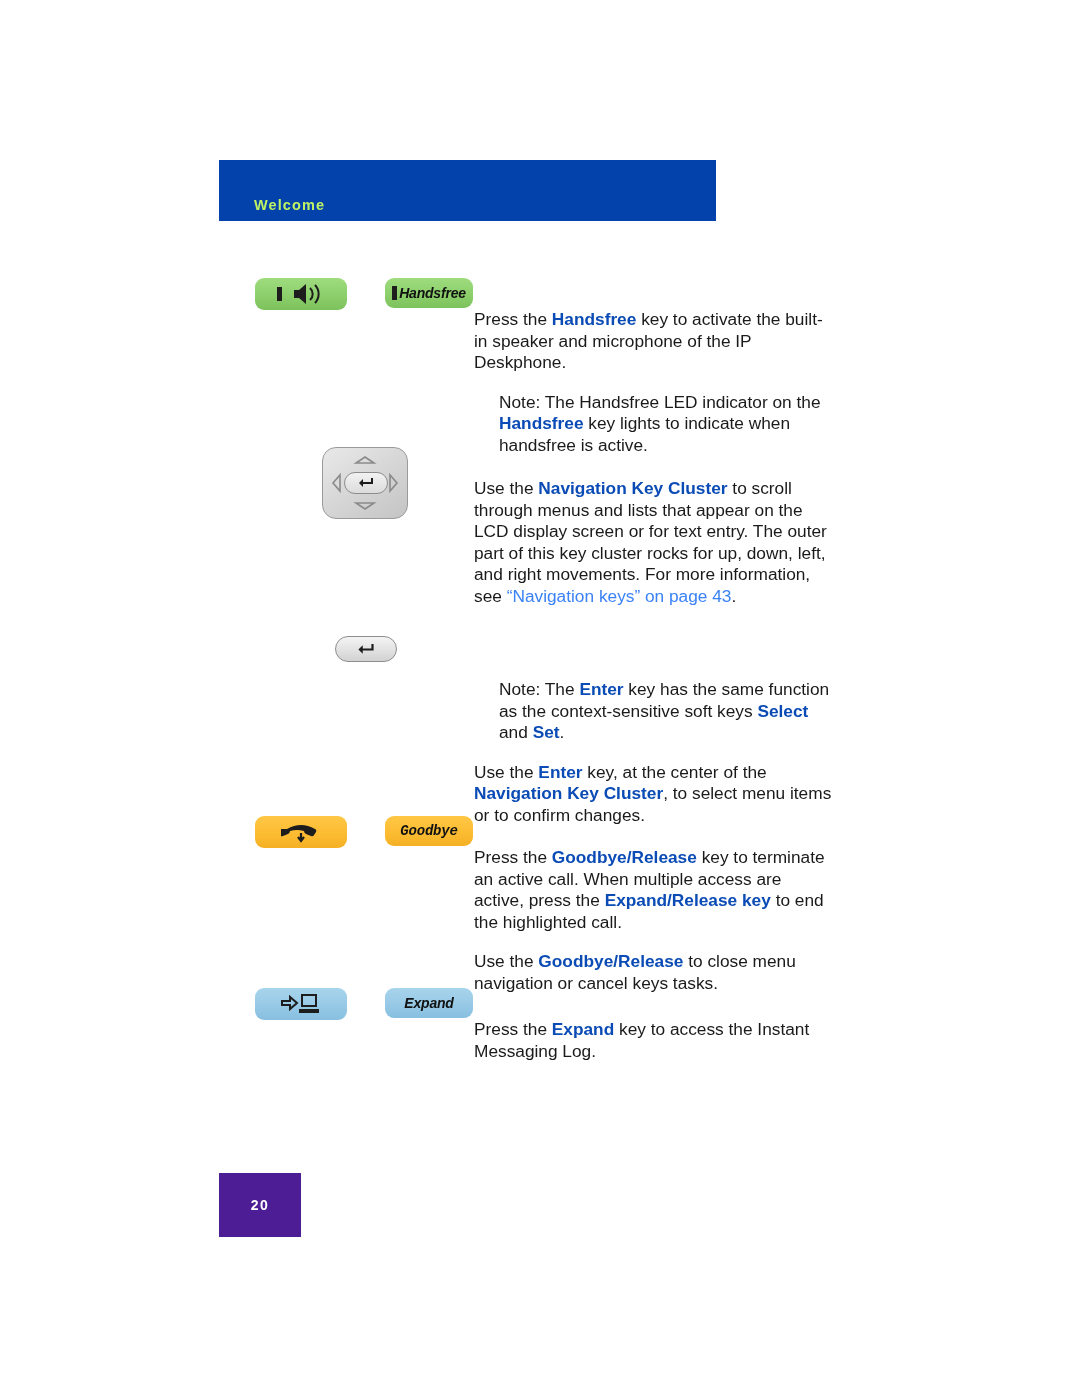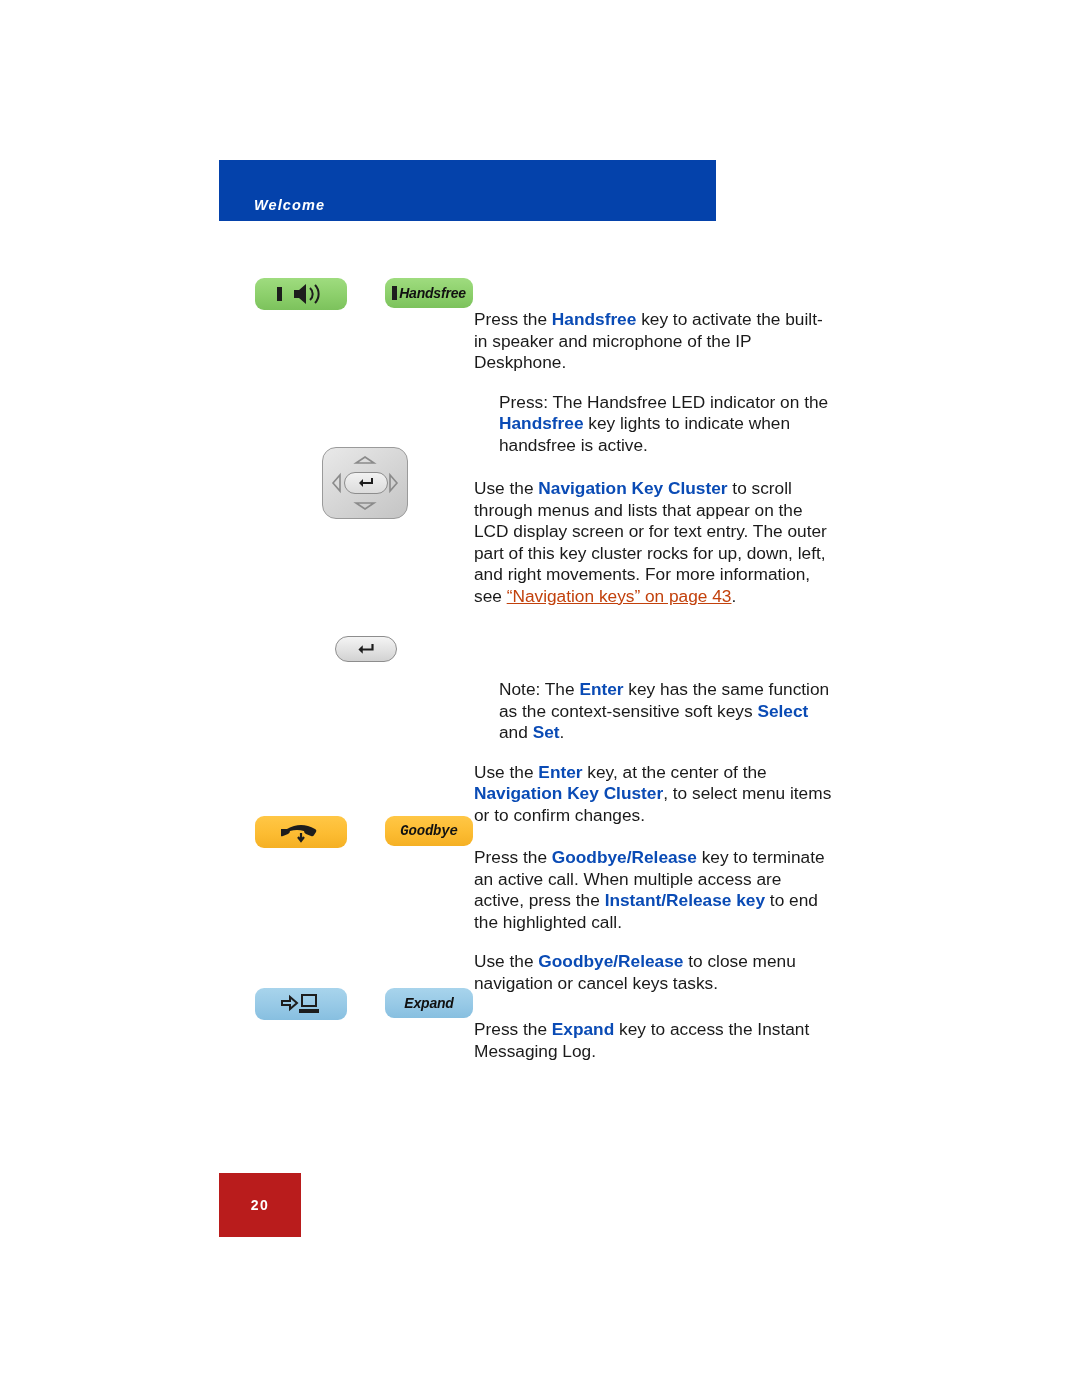--- a/index.html
+++ b/index.html
@@ -21,25 +21,24 @@
     left: 219px;
     top: 160px;
     width: 497px;
     height: 61px;
     background: #0442ab;
   }
   .header-title {
     position: absolute;
     left: 35px;
     bottom: 8px;
-    color: #ffffff;
+    color: #bef264;
     font-size: 14.5px;
     font-weight: bold;
     letter-spacing: 1.1px;
-    font-style: italic;
   }
 
   
   .content {
     position: absolute;
     left: 0;
     top: 0;
     width: 1080px;
   }
 
@@ -79,22 +78,21 @@
   }
   .note {
     margin-left: 25px;
     margin-top: 12px;
   }
   .kw {
     color: #0a4bb5;
     font-weight: bold;
   }
   .lnk {
-    color: #c2410c;
-    text-decoration: underline;
+    color: #3b82f6;
   }
 
   
   .keycap {
     position: relative;
     border-radius: 9px;
     box-sizing: border-box;
   }
   .keycap.green {
     background: linear-gradient(180deg, #9fdc7f 0%, #8ccf6b 55%, #7cc25c 100%);
@@ -180,21 +178,21 @@
     justify-content: center;
   }
 
   
   .footer-box {
     position: absolute;
     left: 219px;
     top: 1173px;
     width: 82px;
     height: 64px;
-    background: #b91c1c;
+    background: #4c1d95;
   }
   .footer-num {
     position: absolute;
     inset: 0;
     display: flex;
     align-items: center;
     justify-content: center;
     color: #ffffff;
     font-size: 14px;
     font-weight: bold;
@@ -227,21 +225,21 @@
       <div class="keycap green label">
         <span class="led-bar"></span>
         <span class="key-text">Handsfree</span>
       </div>
     </div>
     <div class="text-col">
       <p class="para">
         <span>Press the </span><span class="kw">Handsfree</span><span> key to activate the built-in speaker and microphone of the IP Deskphone.</span>
       </p>
       <p class="para note">
-        <span>Press:  The Handsfree LED indicator on the </span><span class="kw">Handsfree</span><span> key lights to indicate when handsfree is active.</span>
+        <span>Note:  The Handsfree LED indicator on the </span><span class="kw">Handsfree</span><span> key lights to indicate when handsfree is active.</span>
       </p>
     </div>
   </div>
 
   <div class="row" style="top:447px;">
     <div class="key-icon-slot" style="left:322px;">
       <div class="nav-cluster">
         <svg width="86" height="72" viewBox="0 0 86 72" style="position:absolute;left:-1px;top:-1px;">
           <path d="M43 10 l9 6 h-18 Z" fill="none" stroke="#8a8a8a" stroke-width="1.6"></path>
           <path d="M43 62 l9 -6 h-18 Z" fill="none" stroke="#8a8a8a" stroke-width="1.6"></path>
@@ -293,21 +291,21 @@
         </div>
       </div>
     </div>
     <div class="key-label-slot">
       <div class="keycap orange label">
         <span class="key-text">Goodbye</span>
       </div>
     </div>
     <div class="text-col">
       <p class="para">
-        <span>Press the </span><span class="kw">Goodbye/Release</span><span> key to terminate an active call. When multiple access are active, press the </span><span class="kw">Instant/Release key</span><span> to end the highlighted call.</span>
+        <span>Press the </span><span class="kw">Goodbye/Release</span><span> key to terminate an active call. When multiple access are active, press the </span><span class="kw">Expand/Release key</span><span> to end the highlighted call.</span>
       </p>
       <p class="para">
         <span>Use the </span><span class="kw">Goodbye/Release</span><span> to close menu navigation or cancel keys tasks.</span>
       </p>
     </div>
   </div>
 
   <div class="row" style="top:988px;">
     <div class="key-icon-slot">
       <div class="keycap blue wide">

